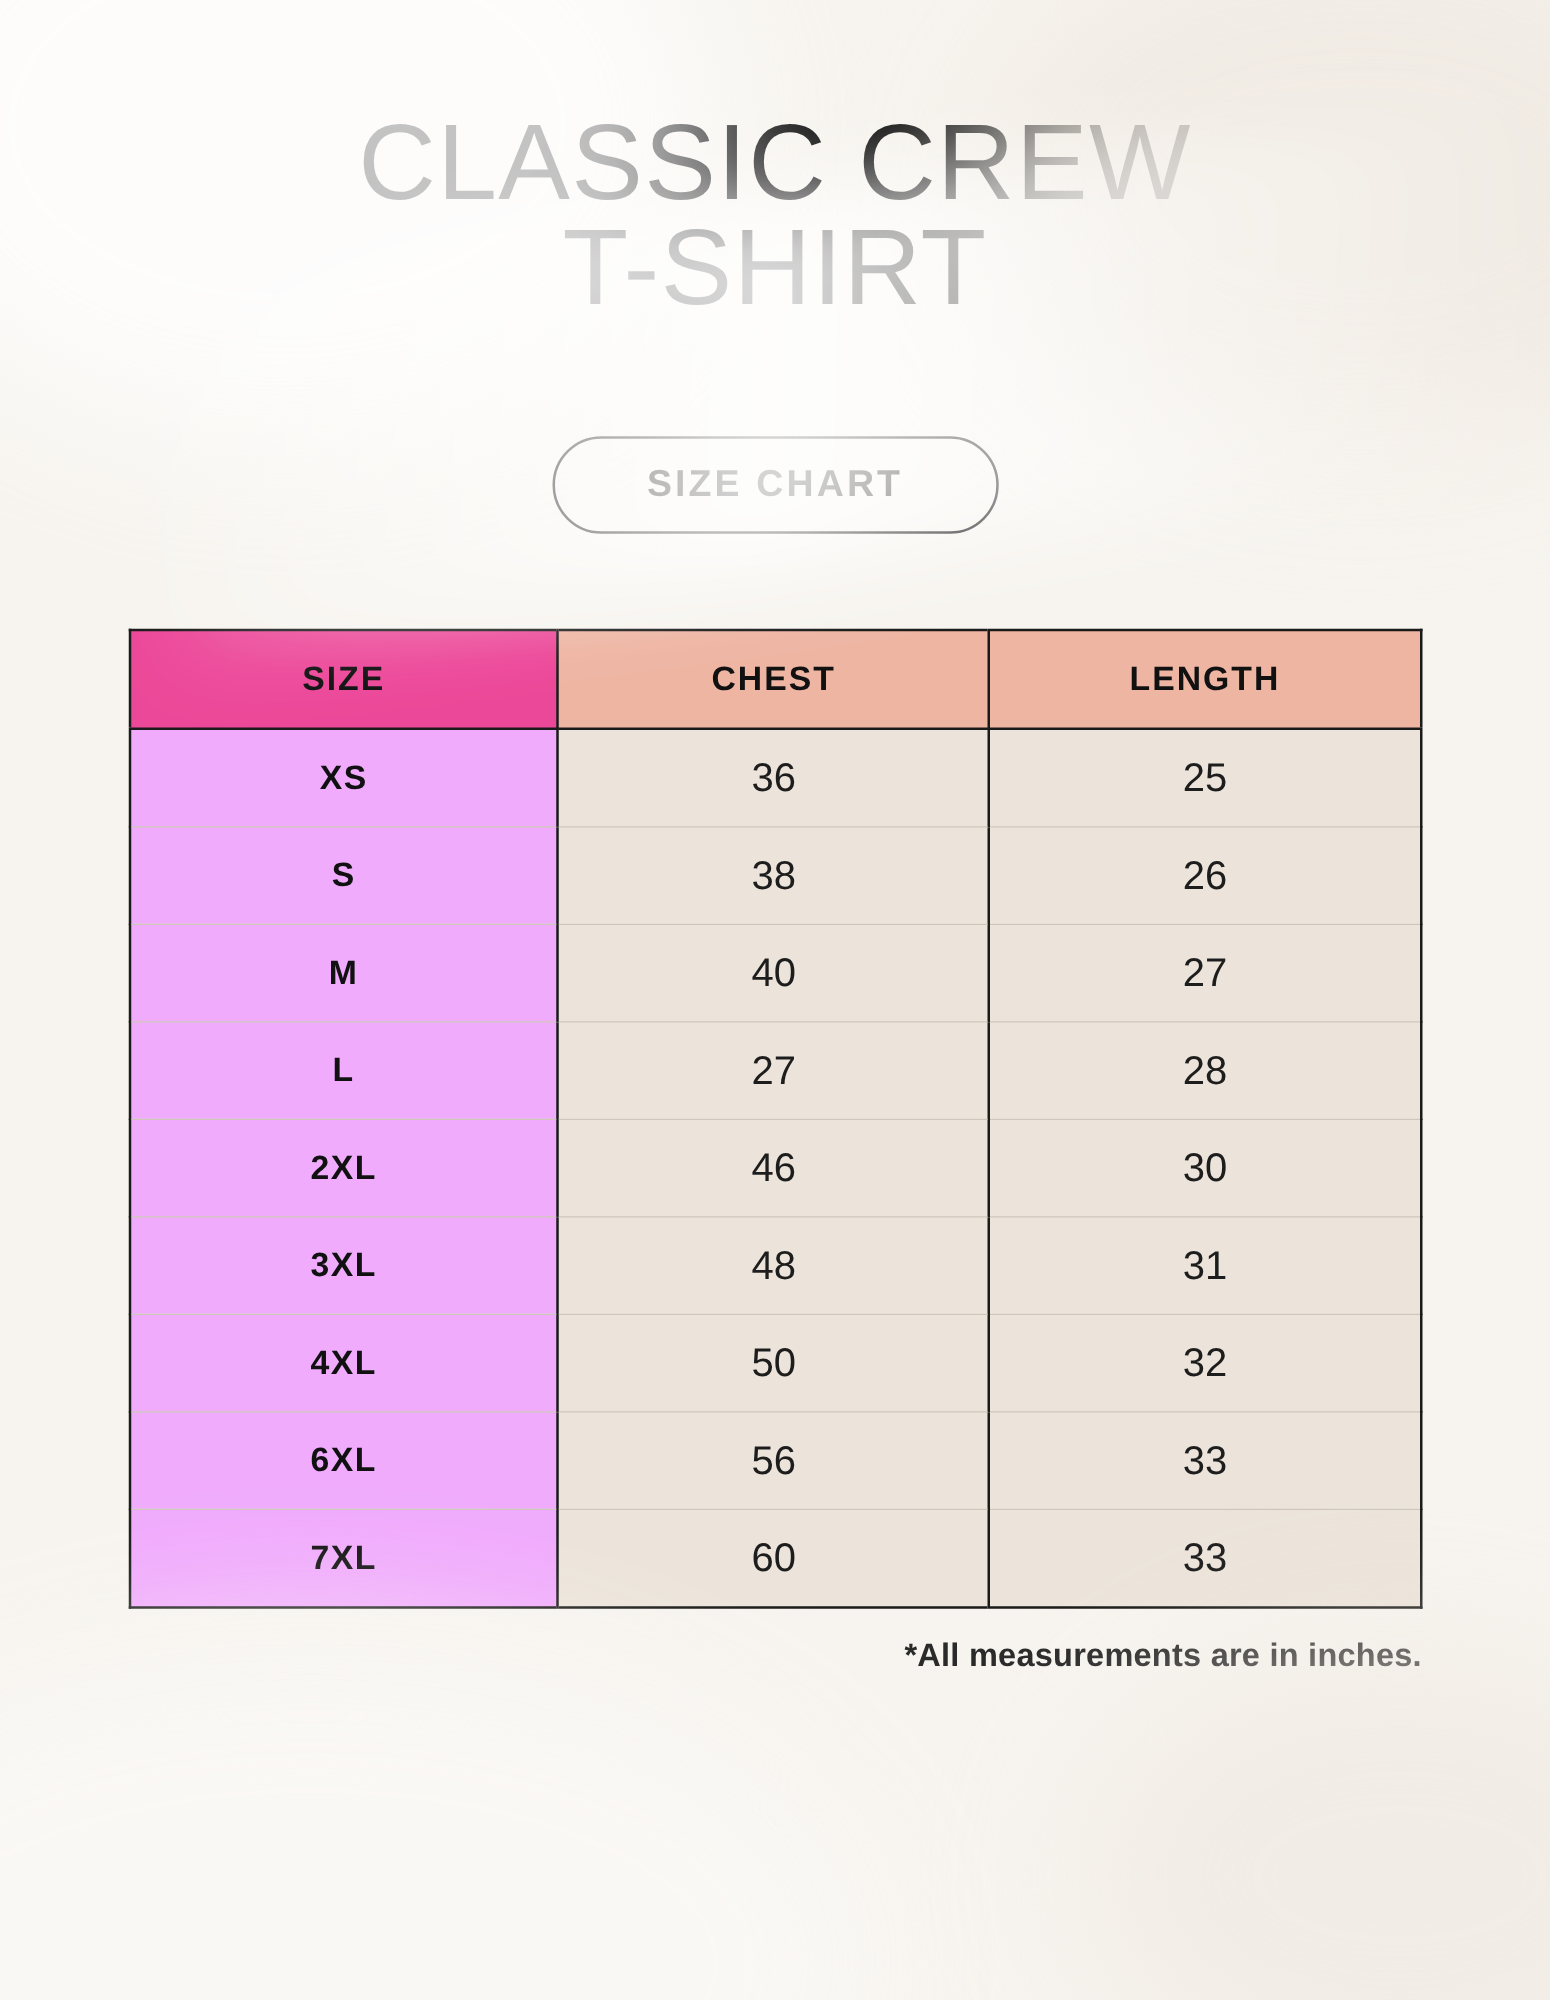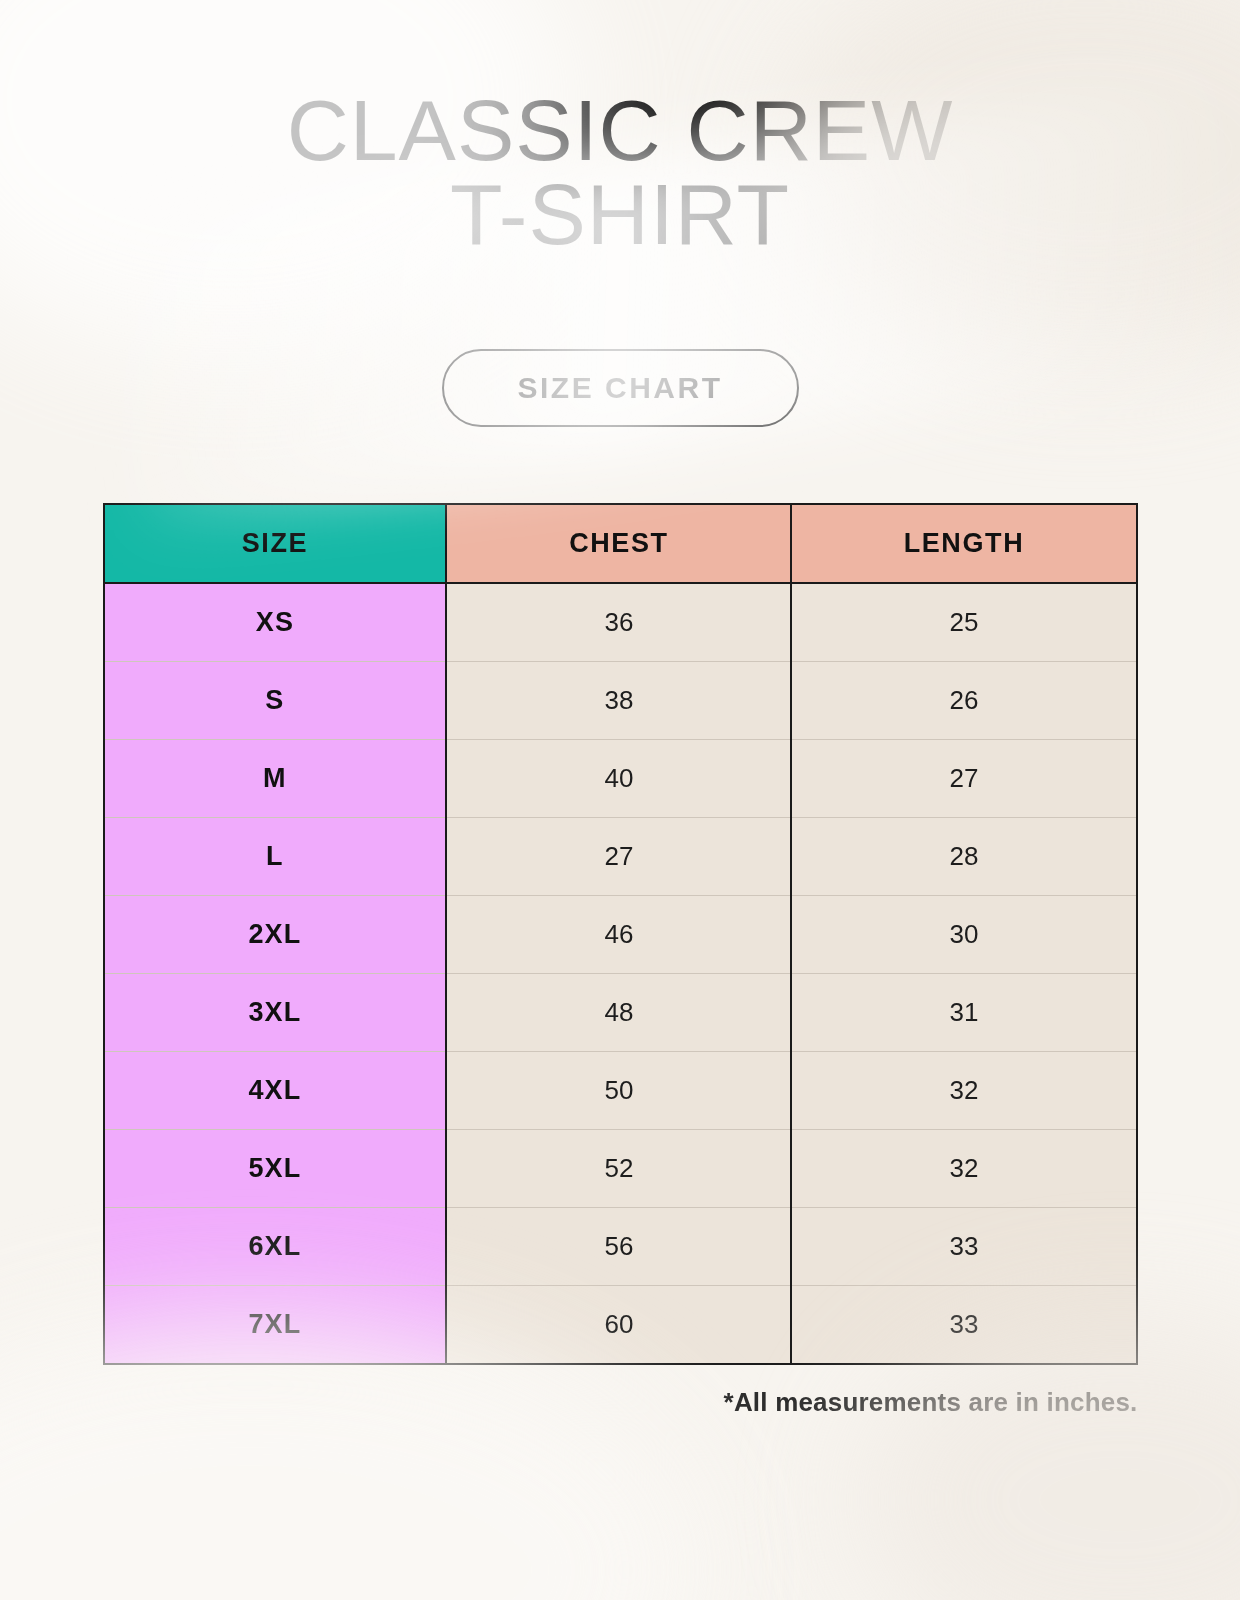--- a/index.html
+++ b/index.html
@@ -122,32 +122,32 @@
   table.size-chart tr:last-child td {
     border-bottom: none;
   }
   thead th {
     font-size: 27px;
     font-weight: 700;
     letter-spacing: 1.6px;
     border-bottom: 2px solid #1a1a1a !important;
     height: 86px;
   }
-  th.col-size { background: #14b8a6; width: 33%; }
+  th.col-size { background: #ec4899; width: 33%; }
   th.col-meas { background: #eeb5a3; margin-left: 16px; }
 
   td.cell-size {
     background: #f0abfc;
     font-size: 27px;
     font-weight: 700;
     letter-spacing: 1.2px;
   }
   td.cell-val {
     background: #ece4da;
-    font-size: 26px;
+    font-size: 32px;
     font-weight: 400;
     color: #1d1d1d;
   }
 
   .footnote {
     width: 1035px;
     margin: 22px auto 0 auto;
     text-align: right;
     font-size: 26px;
     font-weight: 700;
@@ -216,25 +216,20 @@
           <td class="cell-size">3XL</td>
           <td class="cell-val">48</td>
           <td class="cell-val">31</td>
         </tr>
         <tr>
           <td class="cell-size">4XL</td>
           <td class="cell-val">50</td>
           <td class="cell-val">32</td>
         </tr>
         <tr>
-          <td class="cell-size">5XL</td>
-          <td class="cell-val">52</td>
-          <td class="cell-val">32</td>
-        </tr>
-        <tr>
           <td class="cell-size">6XL</td>
           <td class="cell-val">56</td>
           <td class="cell-val">33</td>
         </tr>
         <tr>
           <td class="cell-size">7XL</td>
           <td class="cell-val">60</td>
           <td class="cell-val">33</td>
         </tr>
       </tbody>

